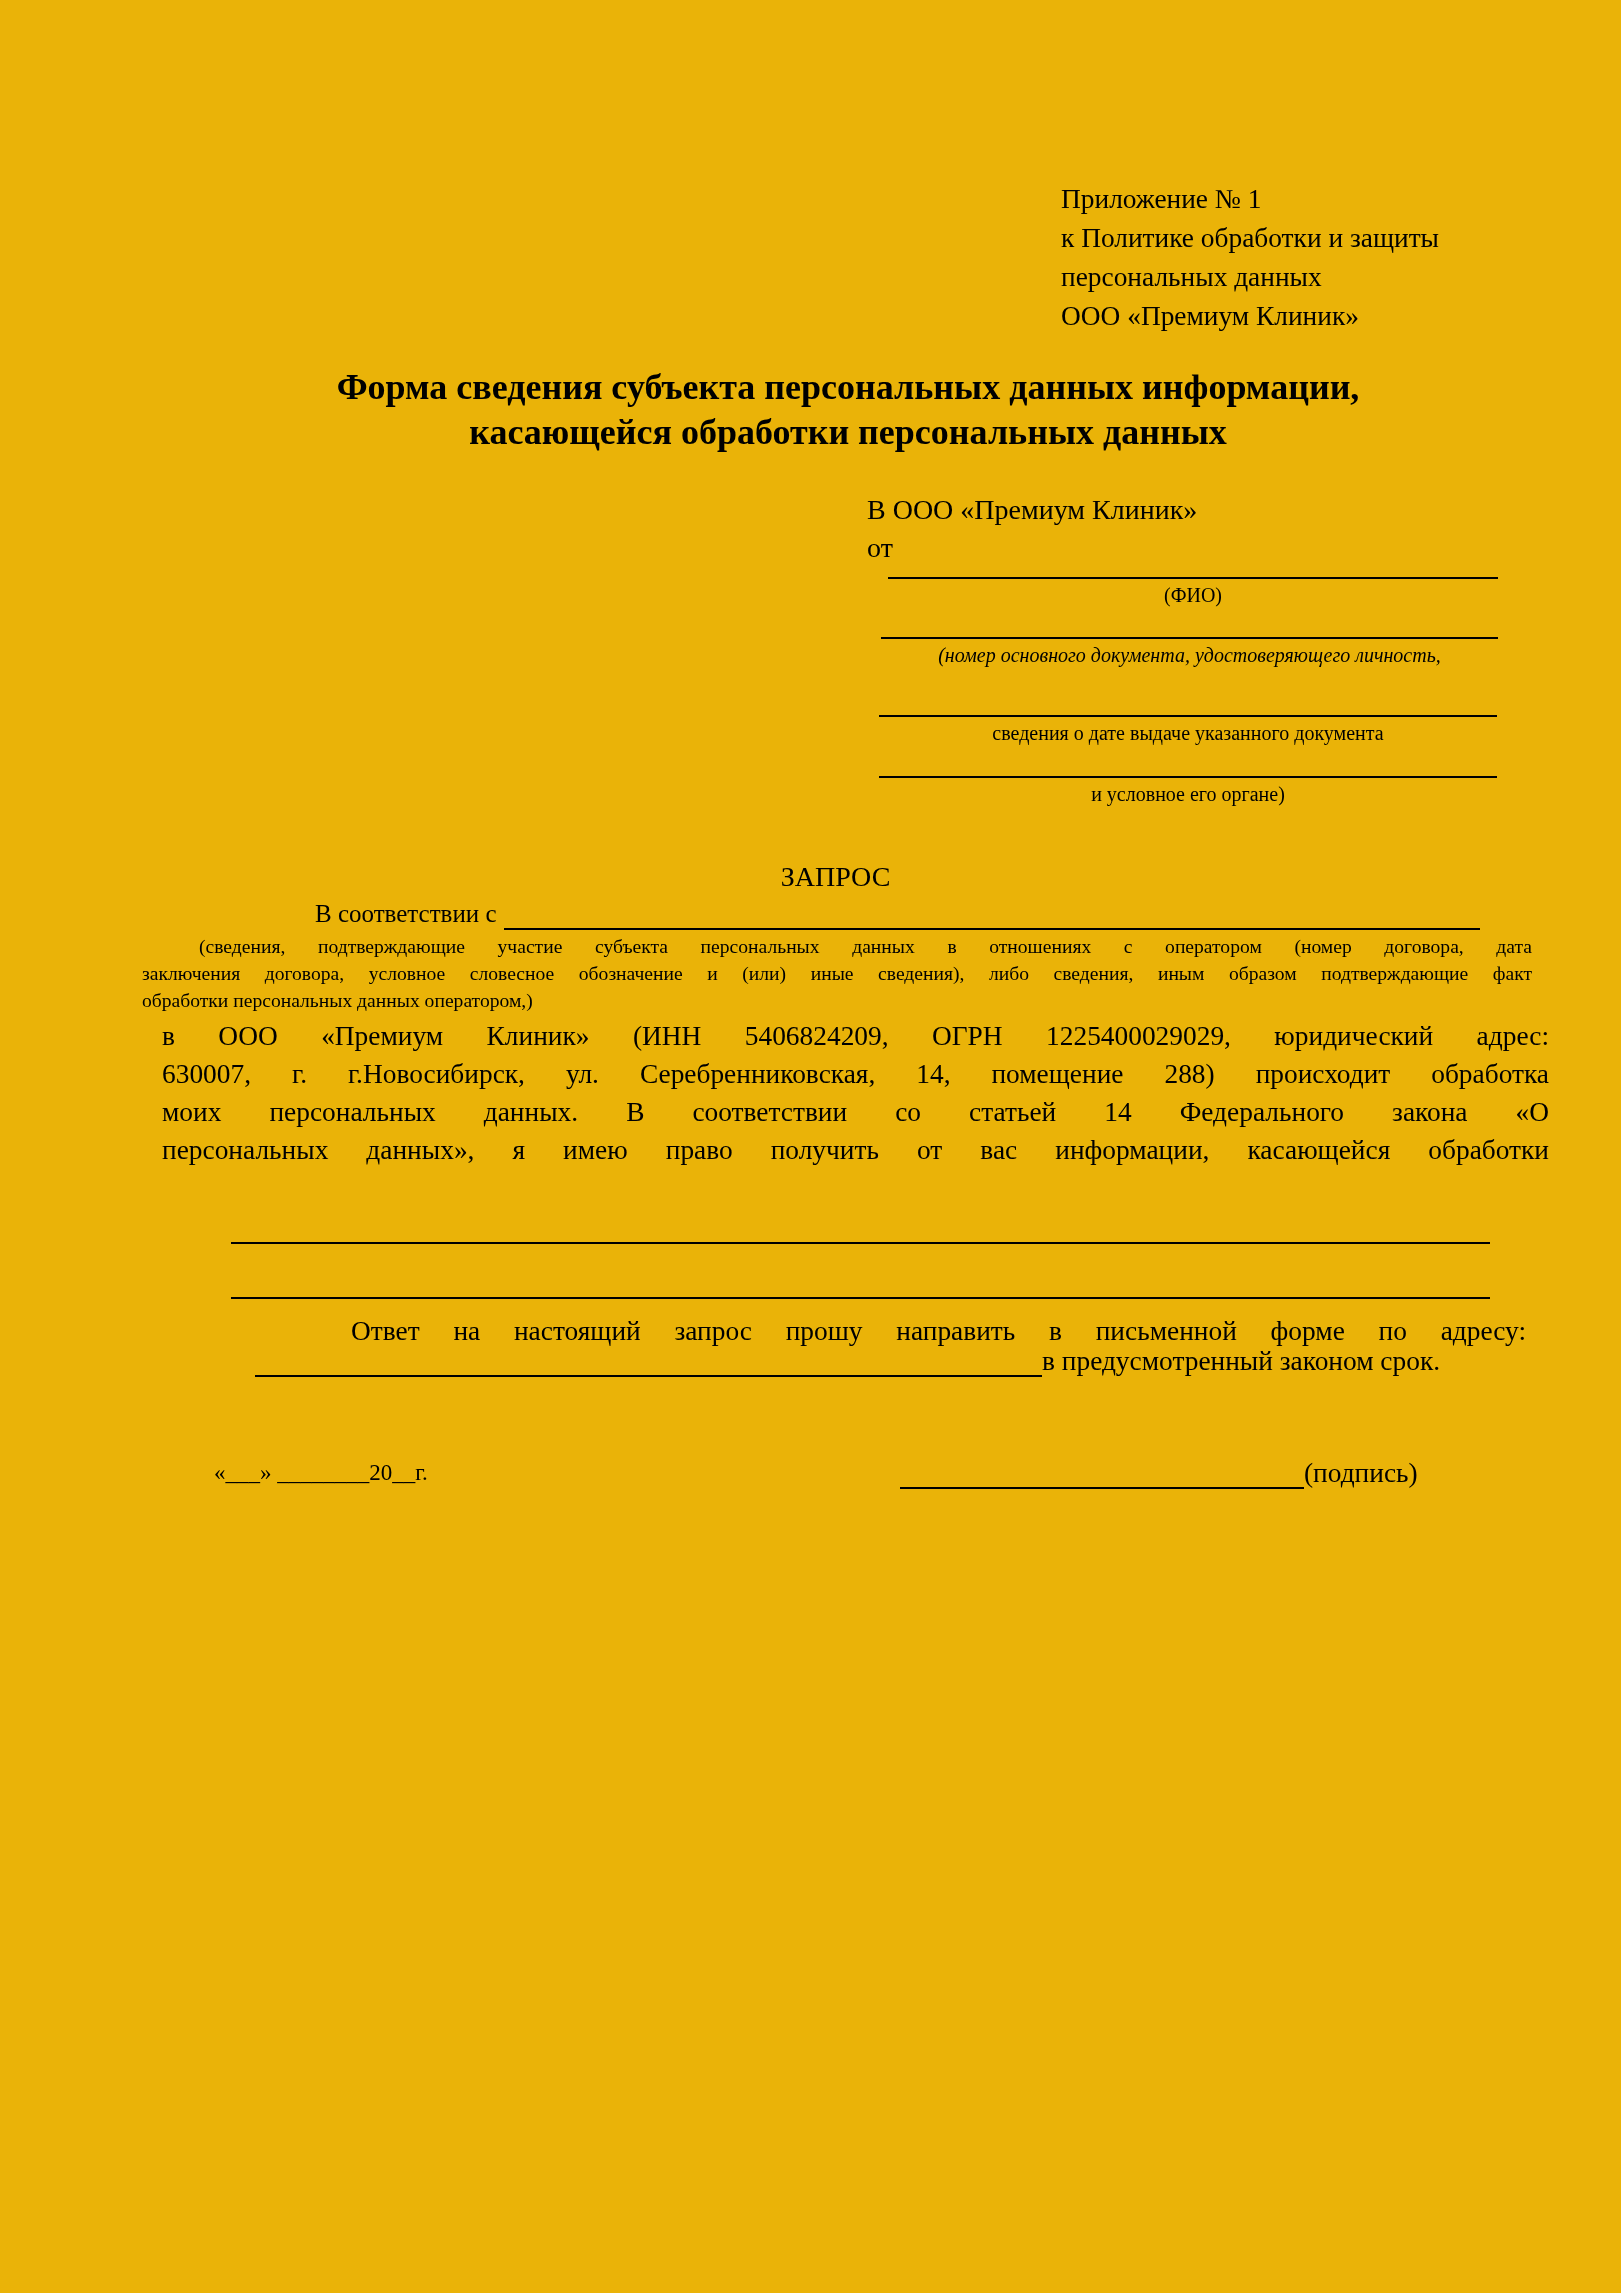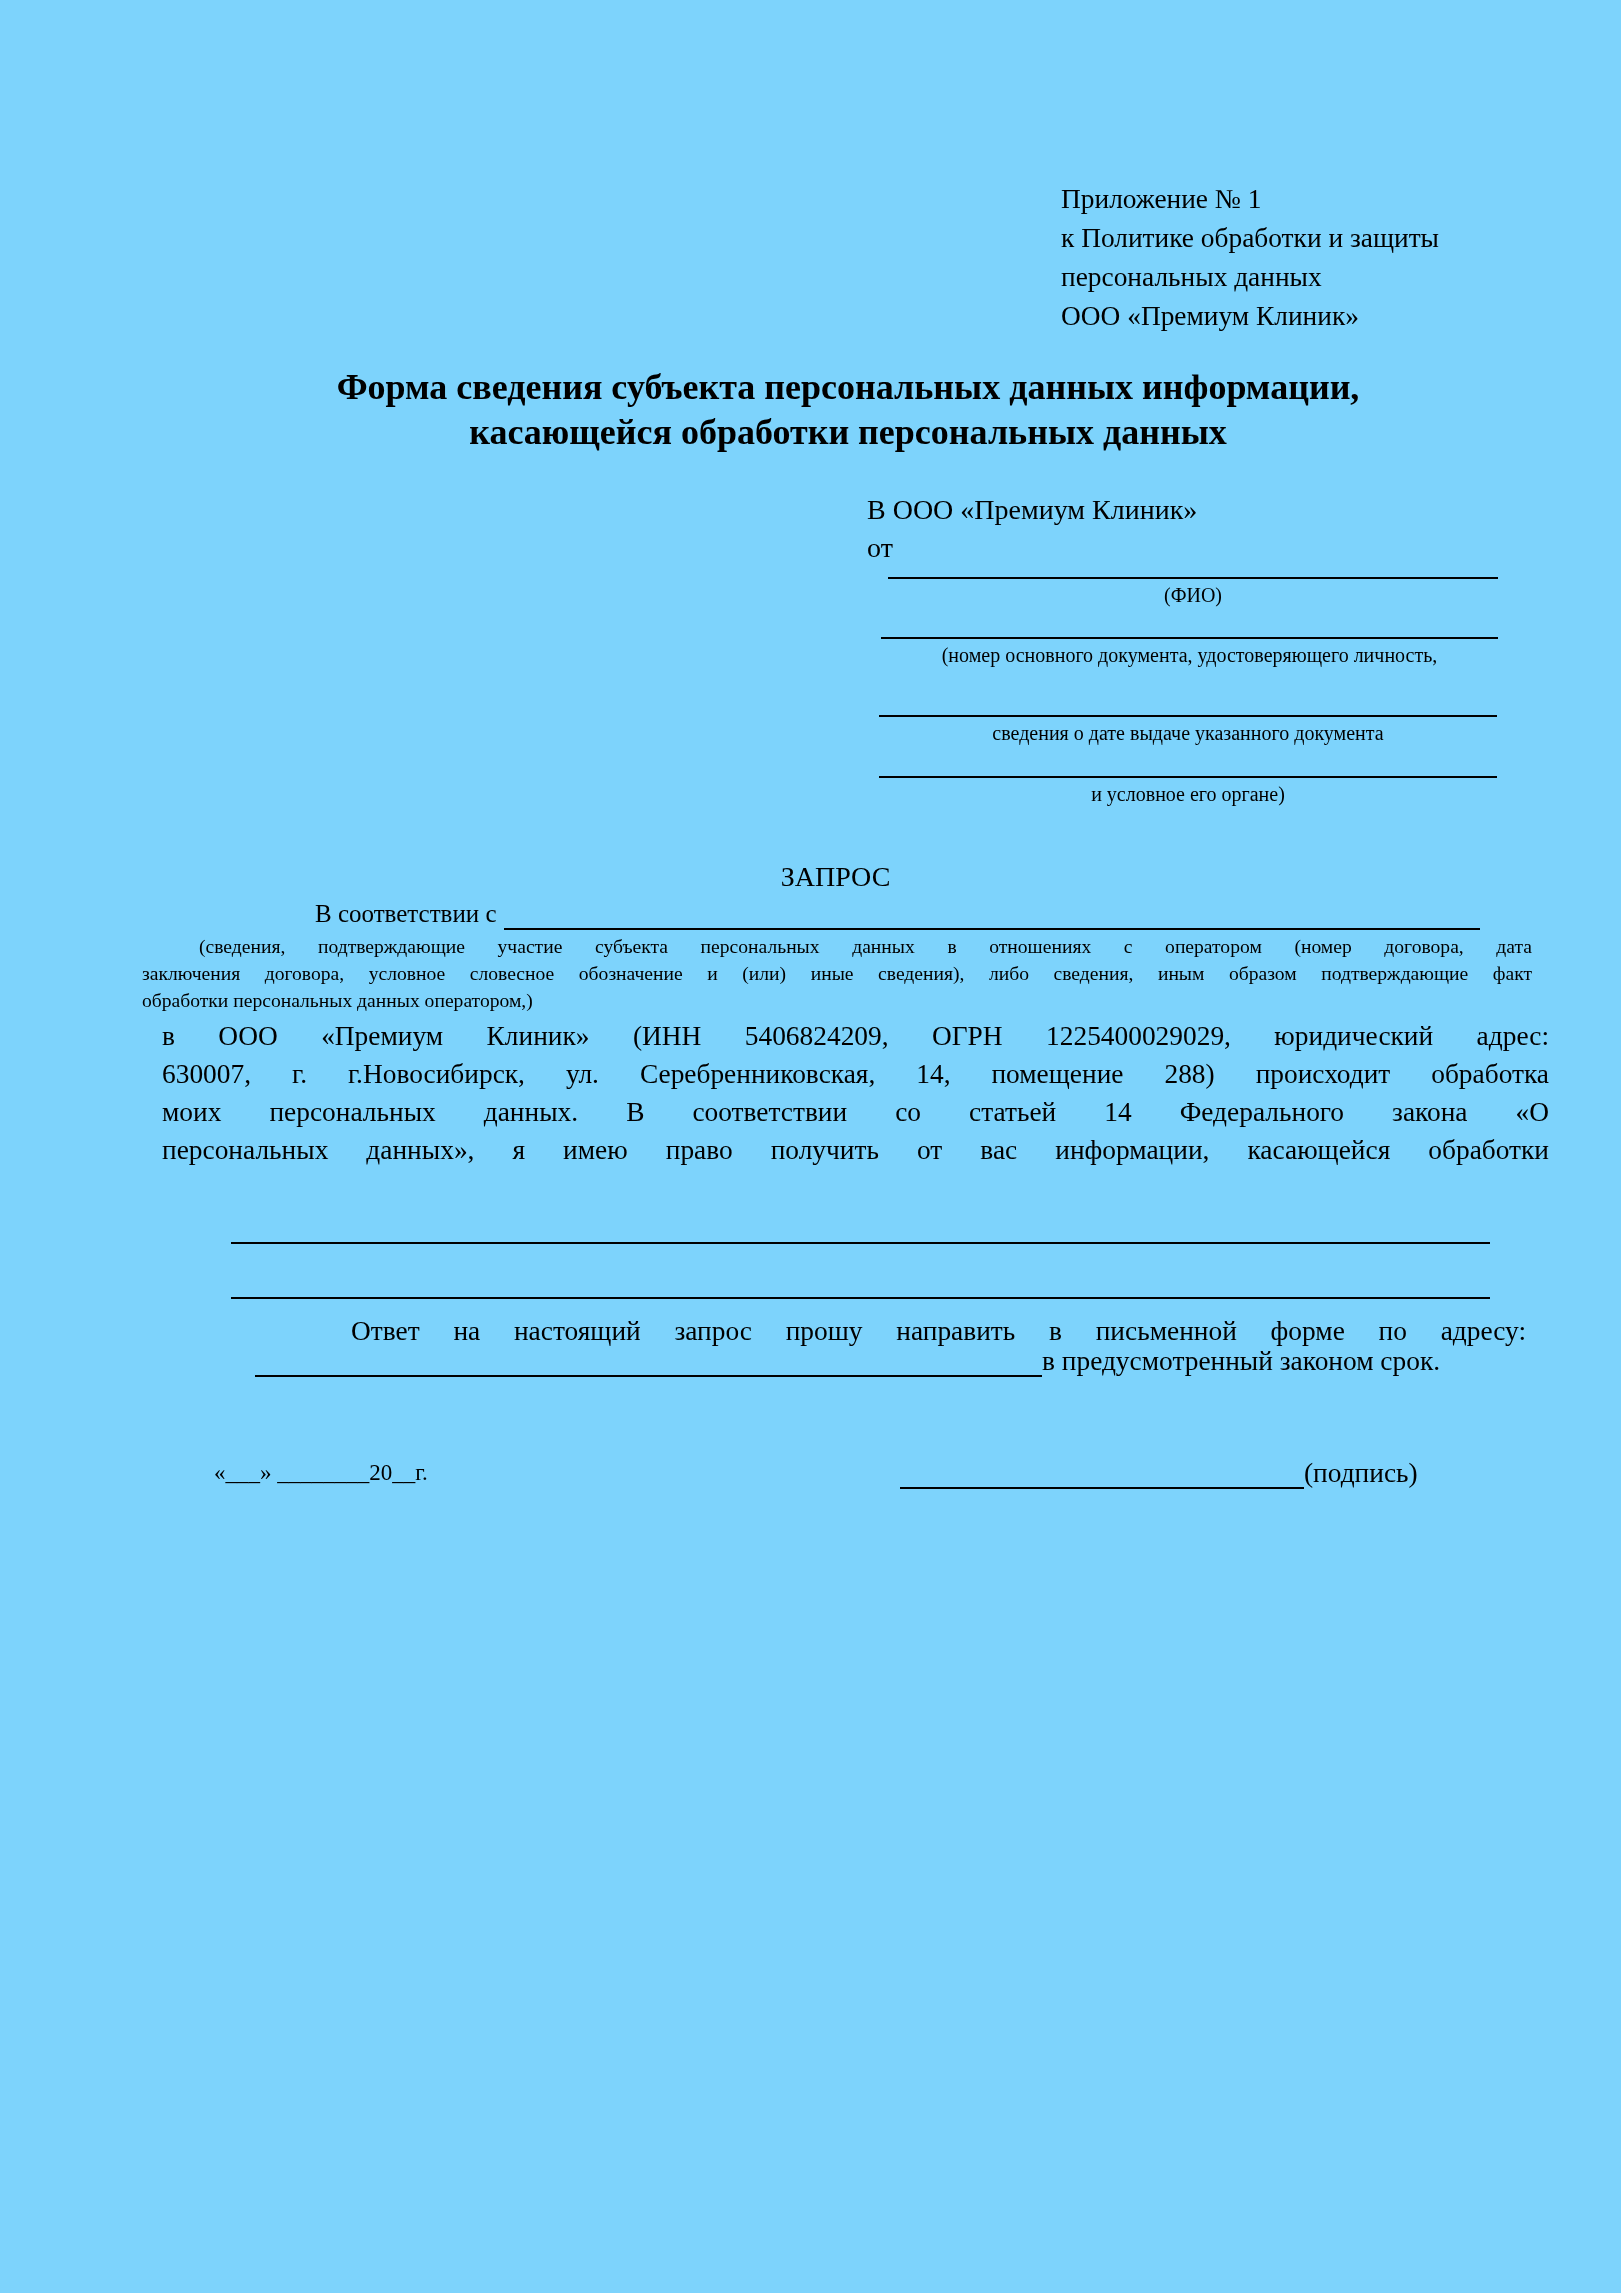--- a/index.html
+++ b/index.html
@@ -1,41 +1,41 @@
 <!DOCTYPE html>
 <html><head>
 <meta charset="utf-8">
 <style>
   html,body{margin:0;padding:0;background:#808080;}
   .page{
     position:relative;
     width:1621px;height:2294px;
     margin:0 auto;
-    background:#7dd3fc;
+    background:#eab308;
     font-family:"Liberation Serif","DejaVu Serif",serif;
     color:#000;
   }
   .abs{position:absolute;}
 
   
   .appendix{left:1061px;top:180px;font-size:27.4px;line-height:39px;}
 
   
   .doc-title{left:157px;top:365px;width:1382px;text-align:center;
              font-weight:bold;font-size:36px;line-height:45px;}
 
   
   .addr-to{left:867px;top:494px;font-size:28px;}
   .addr-from{left:867px;top:532px;font-size:28px;}
 
   
   .field{border-top:2.9px solid #000;text-align:center;}
   .field .caption{font-size:20px;line-height:26.5px;padding-top:2.9px;}
   .f1{left:888px;top:577px;width:610px;}
-  .f2{left:881px;top:637px;width:617px;}
+  .f2{left:881px;top:637px;width:617px;font-style:italic;}
   .f3{left:879px;top:715px;width:618px;}
   .f4{left:879px;top:776px;width:618px;}
 
   
   .zapros{left:142px;top:861px;width:1387px;text-align:center;font-size:28px;}
 
   
   .intro-row{left:142px;top:897px;width:1338px;height:33px;display:flex;}
   .intro-text{font-size:25px;line-height:33px;padding-left:173px;white-space:nowrap;}
   .fill-line{flex:1;border-bottom:2.9px solid #000;margin-left:7.8px;}

